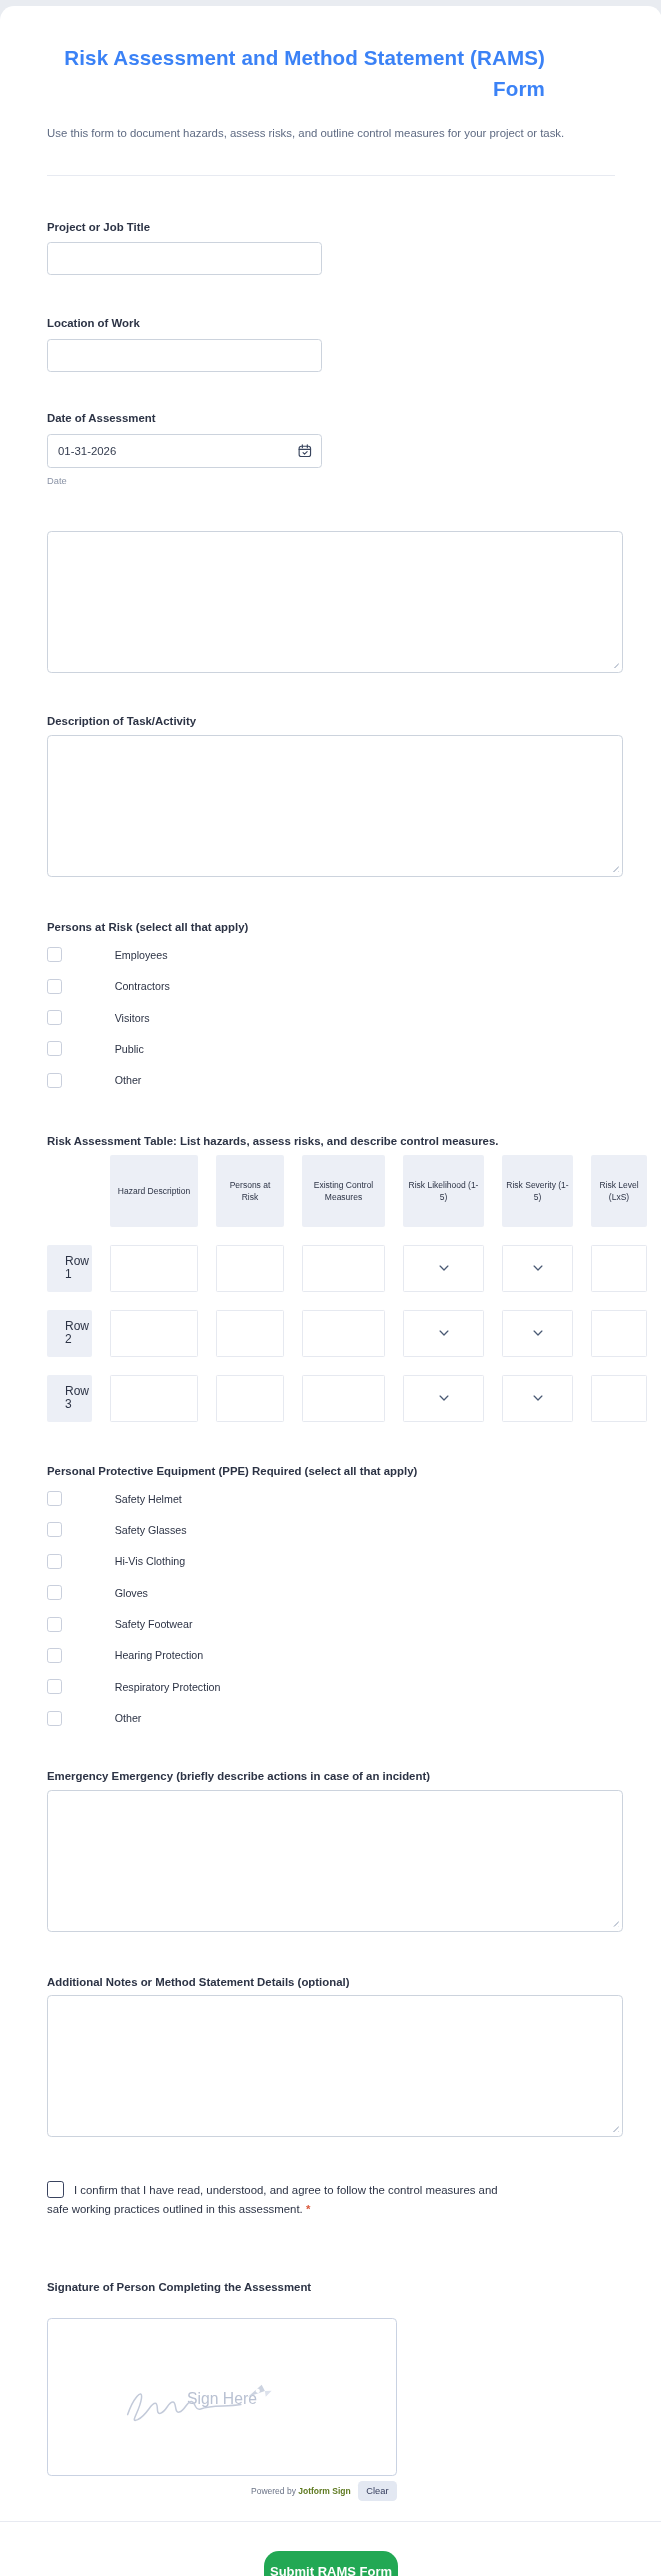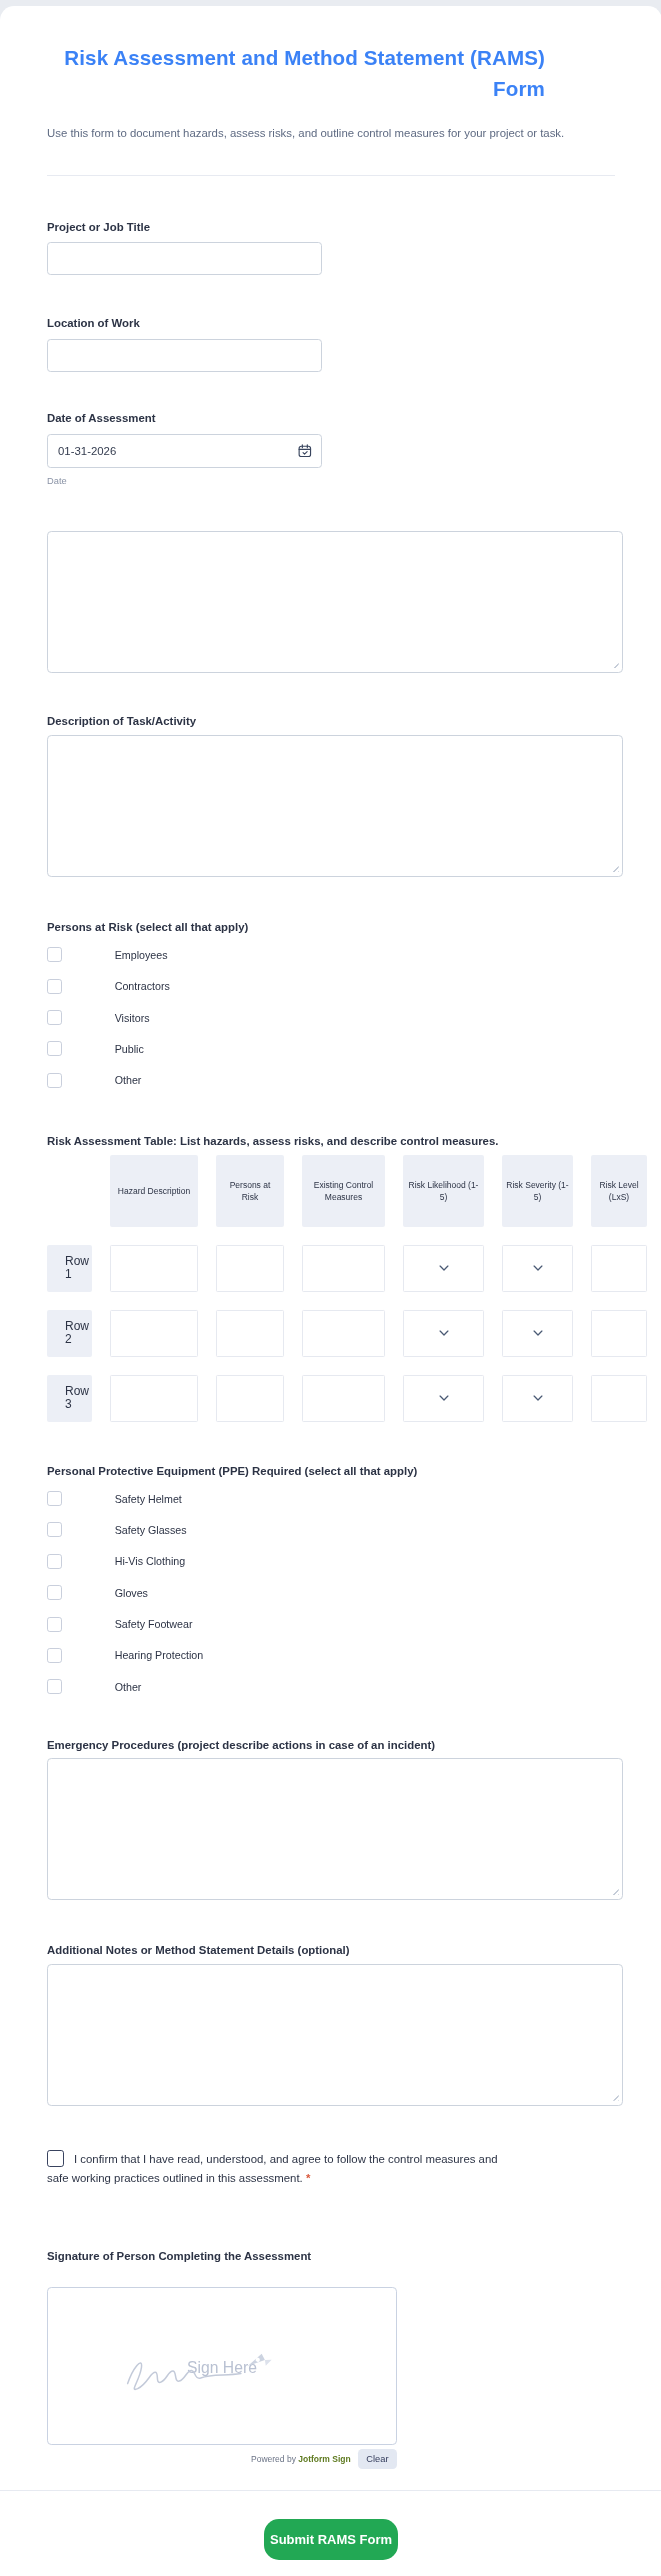--- a/index.html
+++ b/index.html
@@ -270,27 +270,31 @@
         <label class="check-row">
           <span class="cb"></span>
           <span class="cb-label">Safety Footwear</span>
         </label>
         <label class="check-row">
           <span class="cb"></span>
           <span class="cb-label">Hearing Protection</span>
         </label>
         <label class="check-row">
           <span class="cb"></span>
+          <span class="cb-label">Respiratory Protection</span>
+        </label>
+        <label class="check-row">
+          <span class="cb"></span>
           <span class="cb-label">Other</span>
         </label>
       </div>
     </div>
 
     <div class="q" style="margin-top:40px;">
-      <div class="q-label">Emergency Procedures (project describe actions in case of an incident)</div>
+      <div class="q-label">Emergency Emergency (briefly describe actions in case of an incident)</div>
       <div class="ta-wrap" style="margin-top:6.4px;">
         <textarea class="textarea" style=""></textarea>
         <span class="grip"></span>
       </div>
     </div>
 
     <div class="q" style="margin-top:43px;">
       <div class="q-label">Additional Notes or Method Statement Details (optional)</div>
       <div class="ta-wrap" style="margin-top:6.4px;">
         <textarea class="textarea" style=""></textarea>

